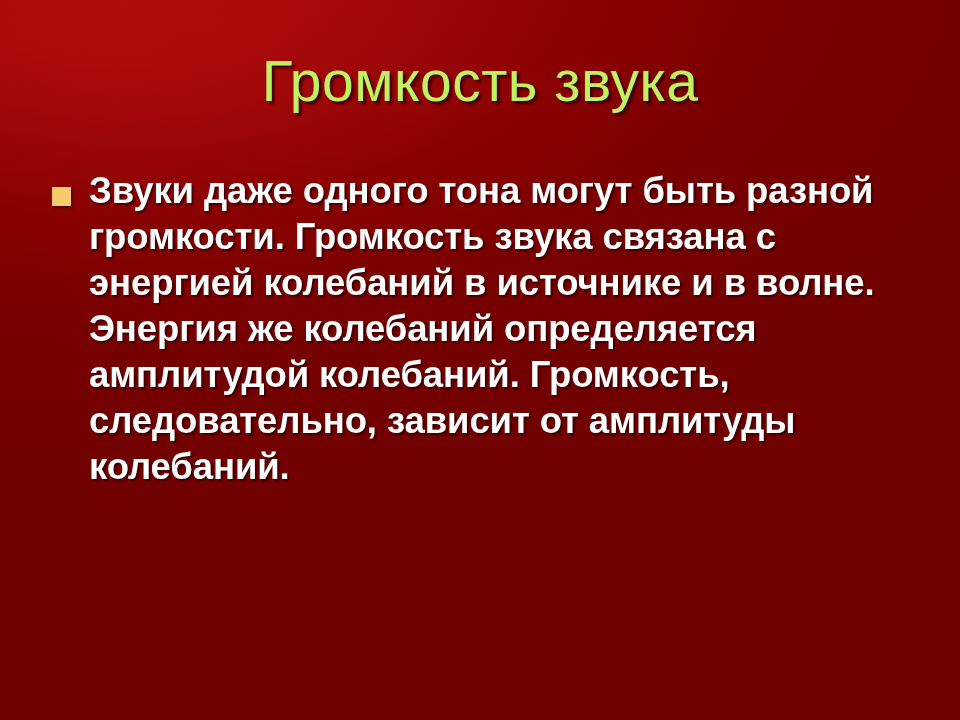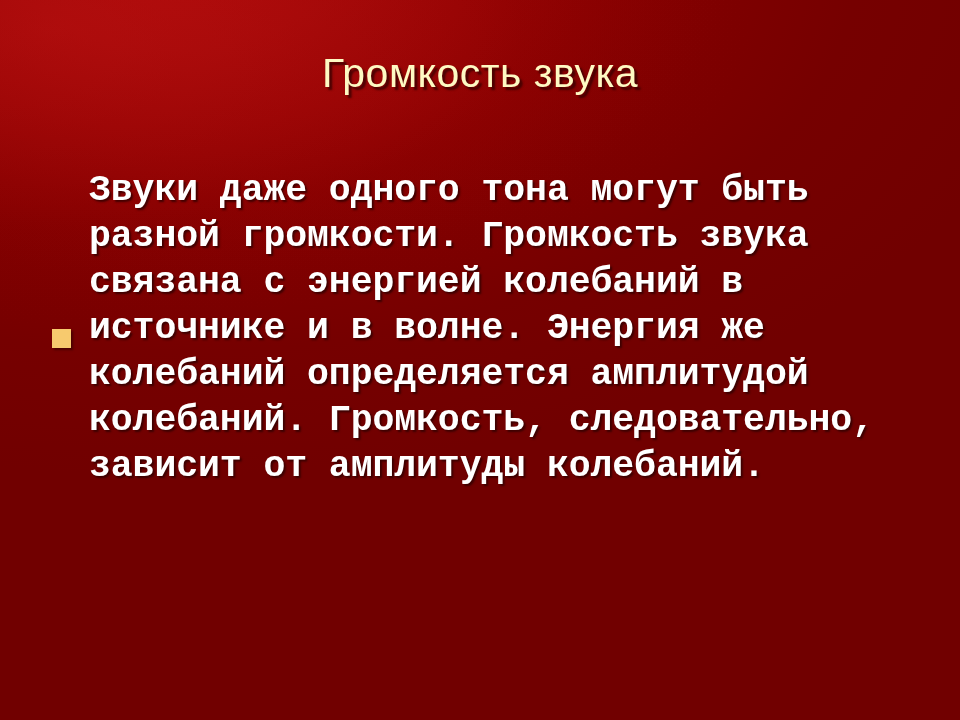--- a/index.html
+++ b/index.html
@@ -47,40 +47,39 @@
   
   #title-block {
     position: absolute;
     left: 0;
     right: 0;
     top: 52px;
     text-align: center;
   }
   #title-text {
     display: inline-block;
-    color: #fef9c3;
-    font-size: 41px;
+    color: #bef264;
+    font-size: 57px;
     font-weight: 400;
     line-height: 1.05;
     letter-spacing: 0.5px;
     text-shadow: 3px 3px 2px rgba(50, 0, 0, 0.75);
     white-space: nowrap;
   }
 
   
   #body-block {
     position: absolute;
     left: 52px;
     top: 168px;
     width: 872px;
   }
   .bullet-row {
     display: flex;
-    align-items: center;
-    font-family: Liberation Mono, monospace;
+    align-items: flex-start;
   }
   .bullet-marker {
     flex: 0 0 auto;
     width: 19px;
     height: 19px;
     margin-top: 19px;
     margin-right: 18px;
     background: #f7ca6e;
     box-shadow: 2px 2px 2px rgba(40, 0, 0, 0.55);
   }

